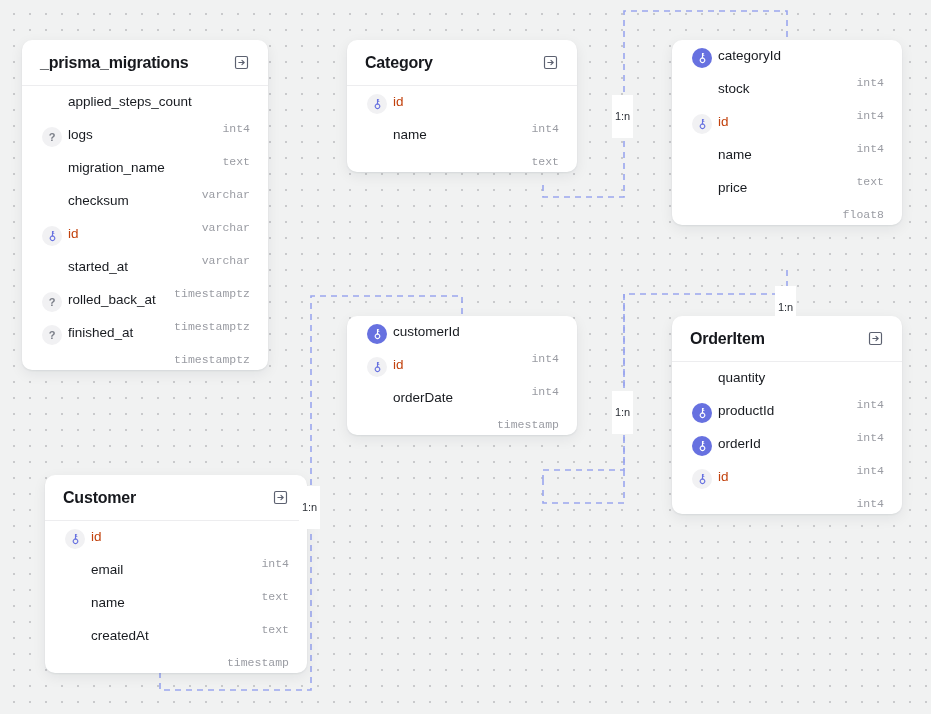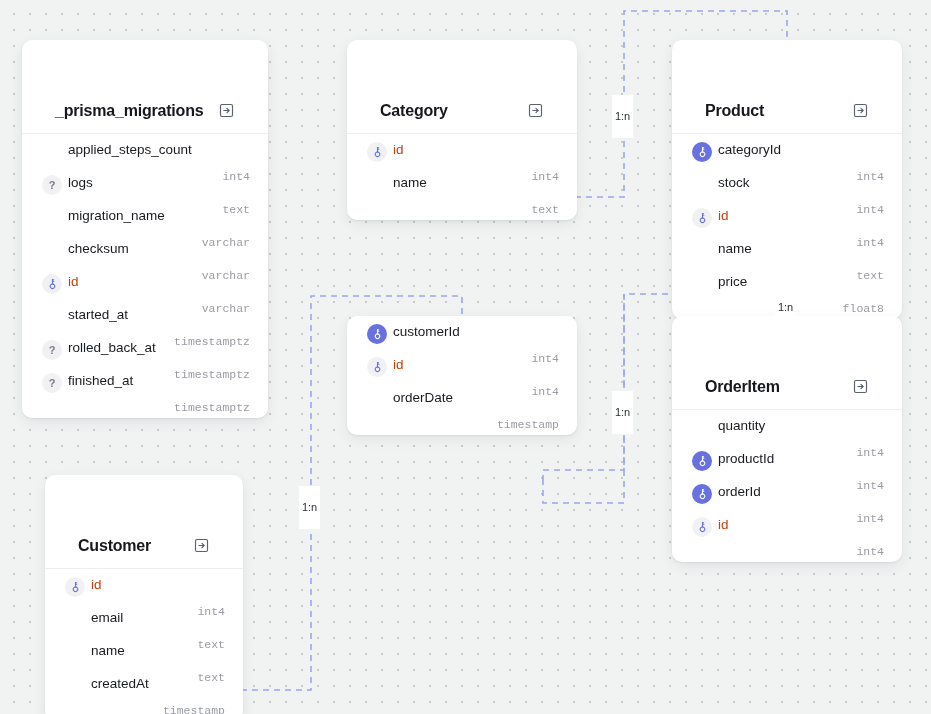--- a/index.html
+++ b/index.html
@@ -69,24 +69,23 @@
     border-radius: 10px;
     box-shadow: 0 1px 2px rgba(16,24,40,0.07),
                 0 4px 14px rgba(16,24,40,0.07);
     overflow: hidden;
   }
 
   .table-header {
     display: flex;
     align-items: center;
     justify-content: space-between;
-    padding: 0 33px;
+    padding: 0 18px;
     height: 46px;
     border-bottom: 1px solid #ededef;
-    margin-top: 48px;
   }
 
   .table-title {
     font-size: 16px;
     font-weight: 700;
     color: #16181d;
     letter-spacing: -0.2px;
   }
 
   .open-btn {
@@ -287,30 +286,20 @@
             <div class="field-type">int4</div>
           </div>
           <div class="field-row">
             <div class="badge-slot"></div>
             <div class="field-name">name</div>
             <div class="field-type">text</div>
           </div>
         </div>
       </div>
       <div class="table-card" style="left: 672px; top: 40px; width: 230px;">
-        <div class="table-header">
-          <div class="table-title">Product</div>
-          <div class="open-btn" title="Open Product">
-            <svg width="15" height="15" viewBox="0 0 16 16" fill="none" stroke="#5c6170" stroke-width="1.25" stroke-linecap="round" stroke-linejoin="round">
-              <rect x="1.6" y="1.6" width="12.8" height="12.8" rx="1.6"></rect>
-              <path d="M5.2 8 H10.4"></path>
-              <path d="M8.5 5.8 L10.8 8 L8.5 10.2"></path>
-            </svg>
-          </div>
-        </div>
         <div class="table-body">
           <div class="field-row">
             <div class="badge-slot">
               <div class="badge fk">
                 <svg width="11" height="11" viewBox="0 0 16 16">
                   <g transform="rotate(-45 8 8)" fill="none" stroke="#ffffff" stroke-width="1.6" stroke-linecap="round">
                     <circle cx="6.2" cy="9.8" r="3.2"></circle>
                     <path d="M8.5 7.5 L13.2 2.8"></path>
                     <path d="M11.4 4.6 L12.8 6.0"></path>
                     <path d="M12.9 3.1 L14.1 4.3"></path>
@@ -455,21 +444,21 @@
                     <path d="M12.9 3.1 L14.1 4.3"></path>
                   </g>
                 </svg>
               </div>
             </div>
             <div class="field-name key-colored">id</div>
             <div class="field-type">int4</div>
           </div>
         </div>
       </div>
-      <div class="table-card" style="left: 45px; top: 475px; width: 198px;">
+      <div class="table-card" style="left: 45px; top: 475px; width: 262px;">
         <div class="table-header">
           <div class="table-title">Customer</div>
           <div class="open-btn" title="Open Customer">
             <svg width="15" height="15" viewBox="0 0 16 16" fill="none" stroke="#5c6170" stroke-width="1.25" stroke-linecap="round" stroke-linejoin="round">
               <rect x="1.6" y="1.6" width="12.8" height="12.8" rx="1.6"></rect>
               <path d="M5.2 8 H10.4"></path>
               <path d="M8.5 5.8 L10.8 8 L8.5 10.2"></path>
             </svg>
           </div>
         </div>

